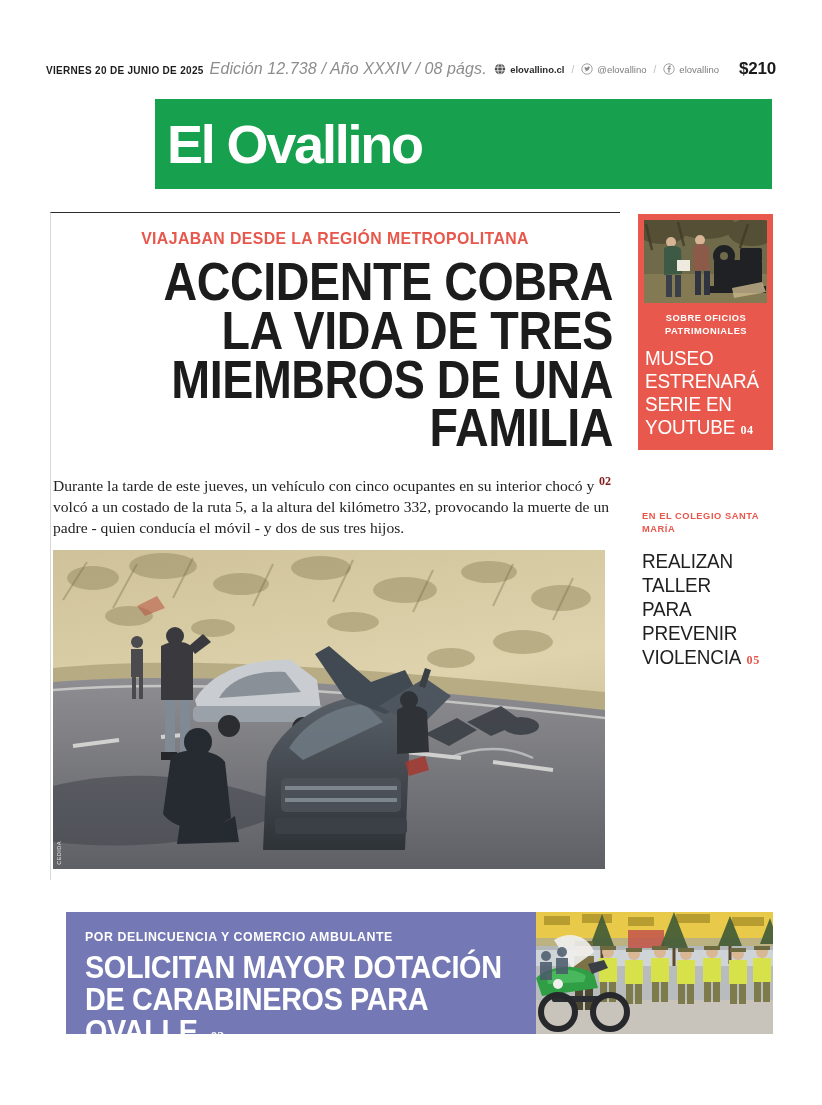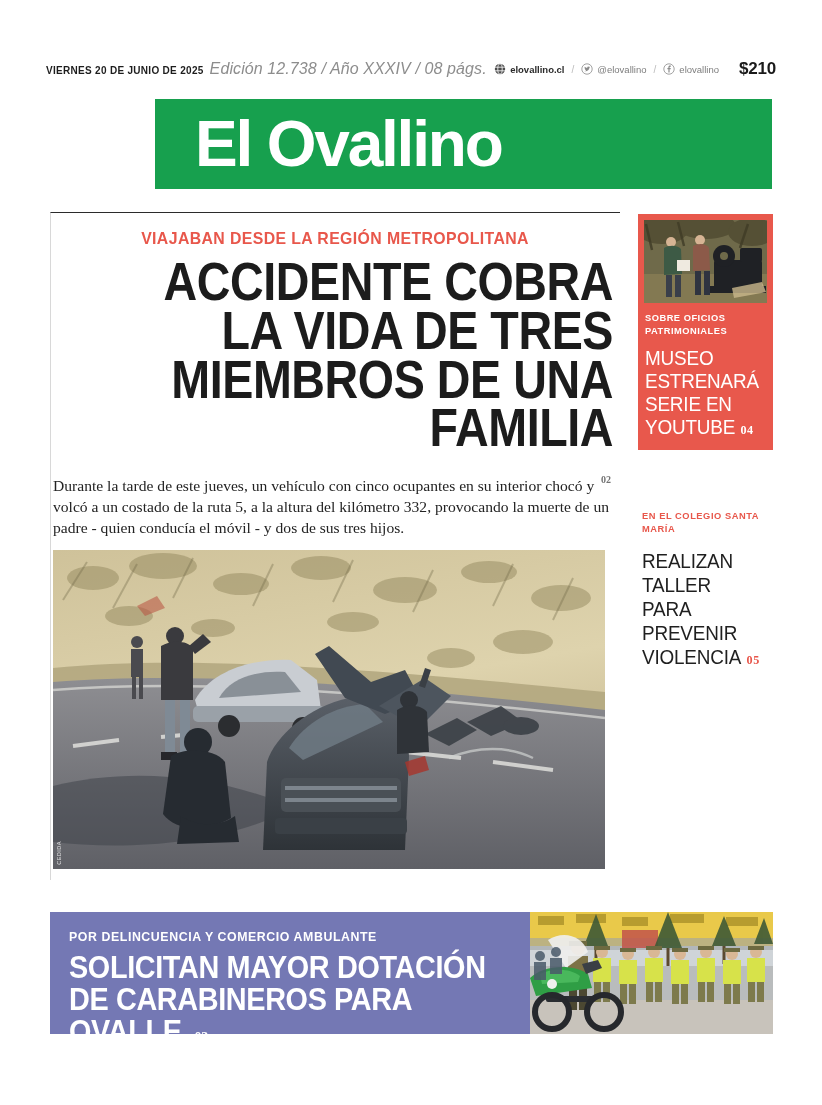--- a/index.html
+++ b/index.html
@@ -99,26 +99,25 @@
     width: 617px;
     height: 90px;
     background: #17a04e;
     display: flex;
     align-items: center;
     padding-left: 12px;
     box-sizing: border-box;
   }
   .masthead-title {
     color: #ffffff;
-    font-size: 64px;
+    font-size: 54px;
     font-weight: bold;
     letter-spacing: -2.2px;
     line-height: 1;
     font-family: "Liberation Sans", sans-serif;
-    margin-left: 28px;
   }
 
   
   .main-col {
     position: absolute;
     left: 50px;
     top: 212px;
     width: 570px;
     height: 668px;
     border-top: 1.6px solid #2b2b2b;
@@ -150,23 +149,23 @@
   }
   .lead {
     margin: 22px 6px 0 0;
     font-family: "Liberation Serif", serif;
     font-size: 15.6px;
     line-height: 1.36;
     color: #232323;
     position: relative;
   }
   .lead-pageref {
-    color: #737373;
+    color: #7f1d1d;
     font-family: "Liberation Serif", serif;
-    font-size: 10px;
+    font-size: 12px;
     font-weight: bold;
     float: right;
     margin-top: -2px;
   }
 
   
   .main-photo {
     position: relative;
     margin-top: 11px;
     width: 552px;
@@ -208,20 +207,21 @@
     background: #6d6a52;
   }
   .side-red-photo svg { display: block; }
   .side-kicker-white {
     color: #ffffff;
     font-size: 9.3px;
     font-weight: bold;
     letter-spacing: 0.5px;
     line-height: 1.35;
     margin: 9px 0 9px 1px;
+    text-align: center;
   }
   .side-head-white {
     color: #ffffff;
     font-size: 21px;
     line-height: 1.1;
     letter-spacing: -0.2px;
     margin-left: 1px;
     transform: scaleX(0.9);
     transform-origin: left center;
   }
@@ -274,20 +274,21 @@
     width: 723px;
     height: 122px;
     display: flex;
   }
   .bottom-text {
     width: 480px;
     background: #7478b4;
     box-sizing: border-box;
     padding: 17px 0 0 19px;
     position: relative;
+    margin-left: 16px;
   }
   .bottom-kicker {
     color: #ffffff;
     font-size: 13px;
     font-weight: bold;
     letter-spacing: 0.6px;
     margin-bottom: 8px;
     transform: scaleX(0.95);
     transform-origin: left center;
   }

